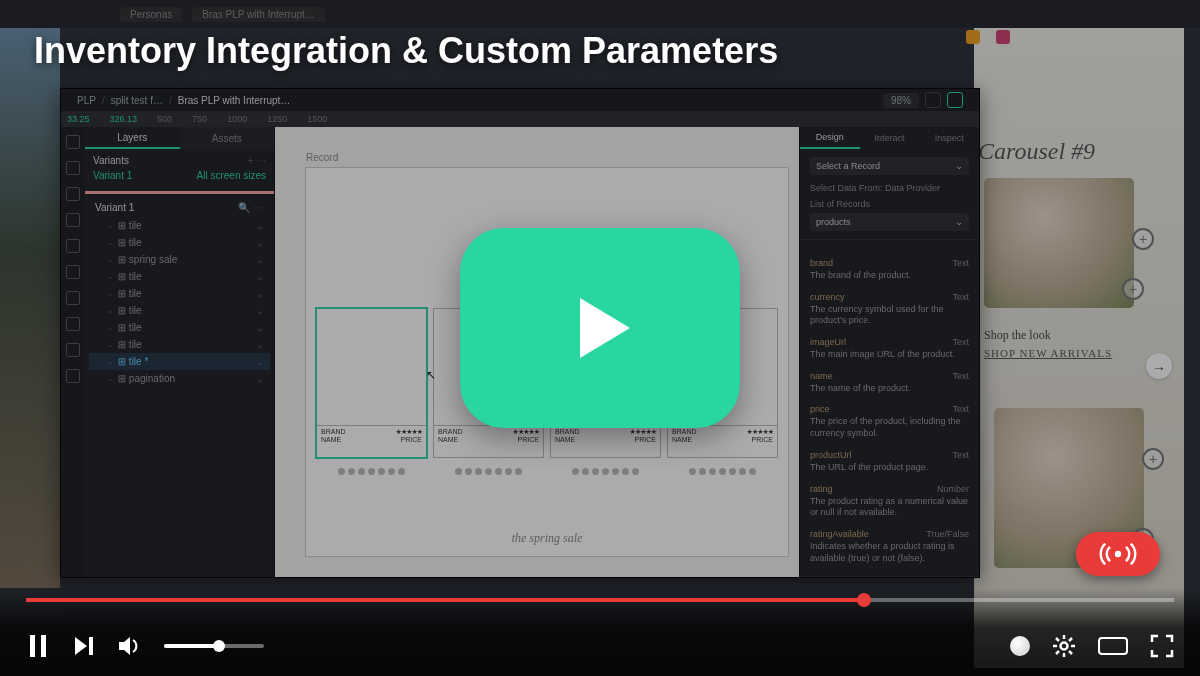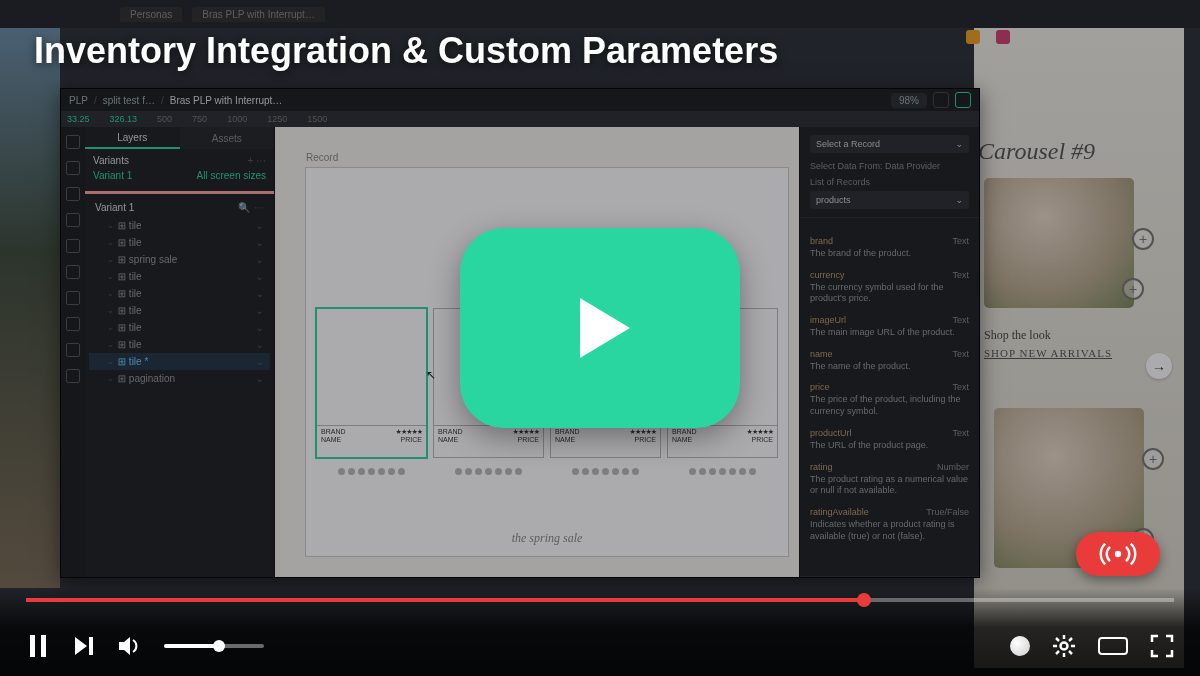--- a/index.html
+++ b/index.html
@@ -19,21 +19,21 @@
   .bg-right .arrow-circle { position:absolute; top:325px; right:12px; width:26px; height:26px; border-radius:50%; background:#fff; display:flex; align-items:center; justify-content:center; font-size:14px; color:#333; box-shadow:0 1px 3px rgba(0,0,0,.2);}
   .bg-right .carousel-title { position:absolute; top:110px; left:4px; font-family: Georgia, serif; font-size:24px; color:#555; font-style:italic;}
   .bg-right .target { position:absolute; width:22px; height:22px; border:2px solid #777; border-radius:50%; display:flex; align-items:center; justify-content:center; font-size:14px; color:#777; background:rgba(255,255,255,.4);}
   .bg-right .person { position:absolute; width:150px; height:130px; border-radius:5px; background: radial-gradient(circle at 40% 30%, #e8d9c8, #b9a98e 60%, #7a8a5a 100%); }
 
   
   .dim { position:absolute; inset:0; background: rgba(15,15,20,.35); }
 
   
   .editor { position:absolute; left:60px; top:88px; width:920px; height:490px; background:#1d1f23; border:1px solid #000; display:flex; flex-direction:column; box-shadow:0 4px 20px rgba(0,0,0,.5);}
-  .editor-header { height:22px; background:#1a1c1f; display:flex; align-items:center; gap:6px; padding:0 8px; font-size:10px; color:#9aa;}
+  .editor-header { height:22px; background:#1a1c1f; display:flex; align-items:center; gap:6px; padding:0 16px; font-size:10px; color:#9aa;}
   .crumb-sep { color:#555;}
   .zoom-chip { margin-left:auto; background:#2a2d32; padding:2px 8px; border-radius:4px; font-size:10px;}
   .hdr-icon { width:16px; height:16px; border:1px solid #444; border-radius:3px; }
 
   .timeline { height:16px; background:#2a2d32; display:flex; align-items:center; font-size:9px; color:#0fc; padding:0 6px; gap:20px;}
   .timeline .mark { color:#777;}
   .timeline .green { color:#2ad6a0;}
 
   .editor-body { flex:1; display:flex; min-height:0;}
   .toolrail { width:24px; background:#1a1c1f; display:flex; flex-direction:column; align-items:center; gap:12px; padding-top:8px;}
@@ -342,20 +342,25 @@
                 <div class="dot"></div>
                 <div class="dot"></div>
               </div>
           </div>
           <div class="spring-sale">the spring sale</div>
           <div class="cursor">↖</div>
         </div>
       </div>
 
       <div class="right-panel">
+        <div class="rp-tabs">
+          <div class="rp-tab active">Design</div>
+          <div class="rp-tab">Interact</div>
+          <div class="rp-tab">Inspect</div>
+        </div>
         <div class="rp-block">
           <div class="rp-select">
               <span>Select a Record</span>
               <span>⌄</span>
             </div>
           <div style="margin-top:8px; color:#888">Select Data From:  Data Provider</div>
           <div style="margin-top:6px; color:#888">List of Records</div>
           <div class="rp-select" style="margin-top:4px">
               <span>products</span>
               <span>⌄</span>

